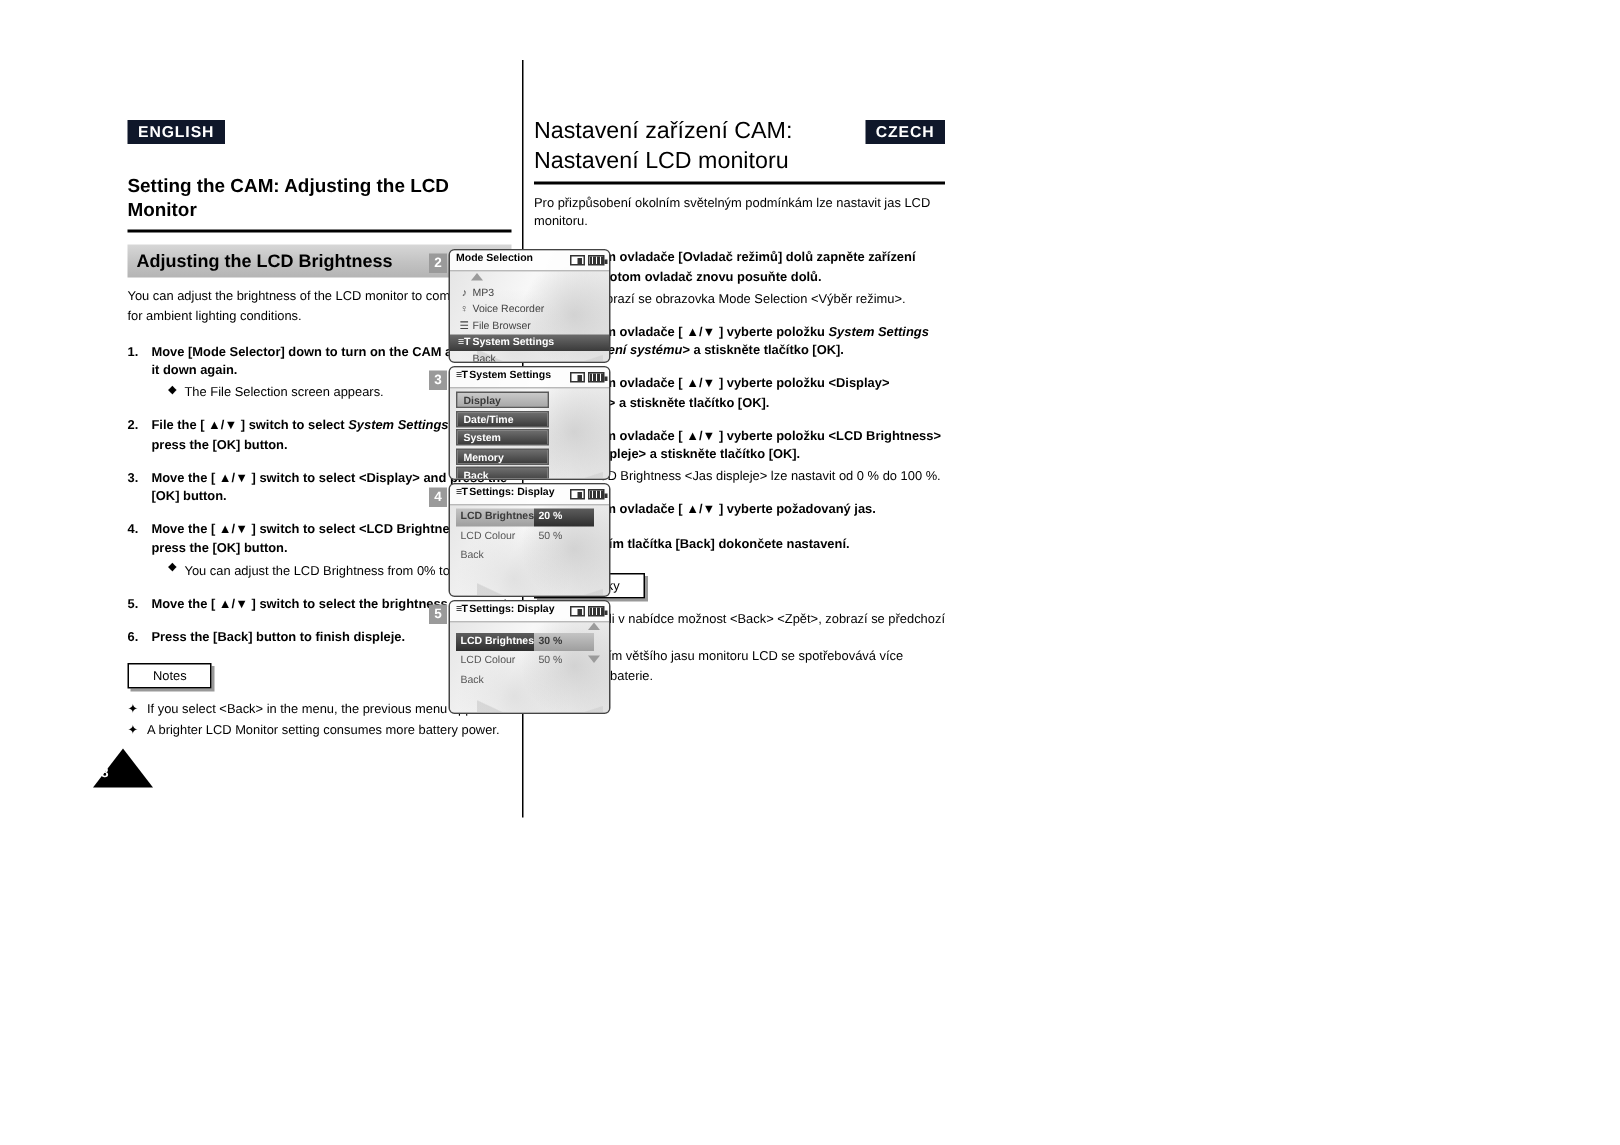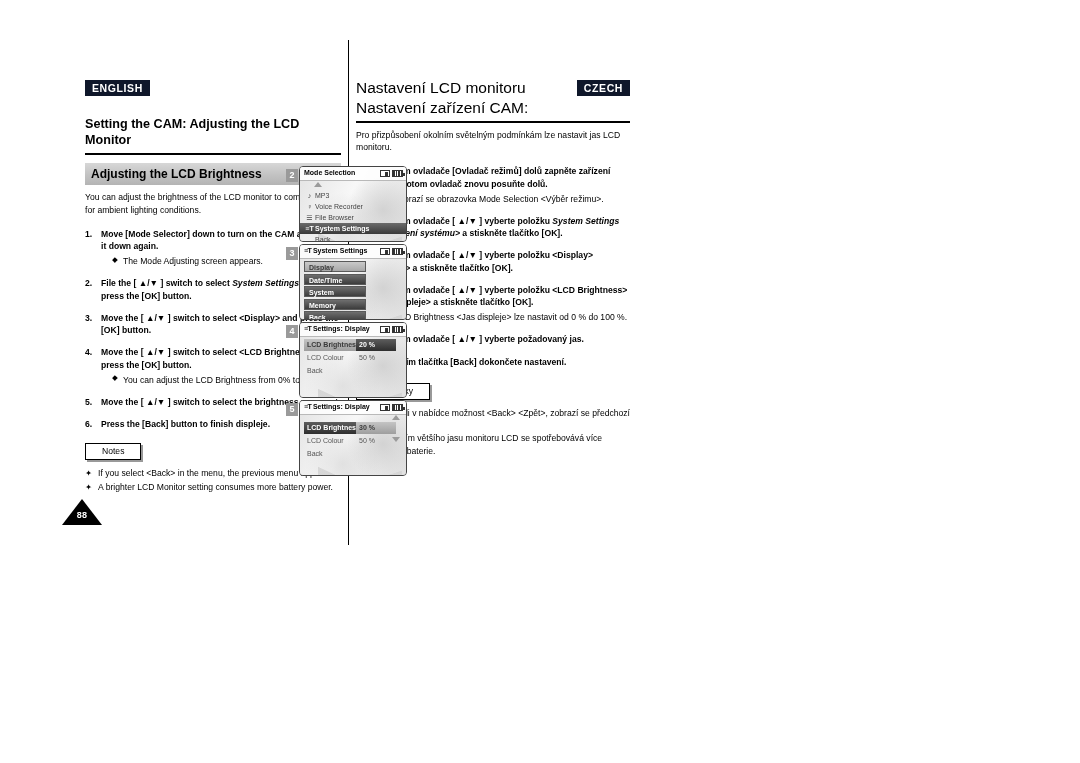--- a/index.html
+++ b/index.html
@@ -187,21 +187,20 @@
     width: 0; height: 0;
     border-left: 20px solid transparent;
     border-right: 20px solid transparent;
     border-bottom: 26px solid #000;
   }
   .page-num .txt {
     position: absolute;
     left: 0;
     top: 11px;
     width: 40px;
-    text-align: center;
     color: #fff;
     font-size: 9px;
     font-weight: bold;
     letter-spacing: 0.3px;
   }
 
   
   .shots {
     position: absolute;
     left: 299px;
@@ -433,21 +432,21 @@
 
     <div class="intro">You can adjust the brightness of the LCD monitor to compensate for ambient lighting conditions.</div>
 
     <ol class="steps">
       <li>
         <span class="num">1.</span>
         <span>Move [Mode Selector] down to turn on the CAM and move it down again.</span>
         <ul class="sub">
           <li>
             <span class="bullet">◆</span>
-            <span>The Mode Adjusting screen appears.</span>
+            <span>The File Selection screen appears.</span>
           </li>
         </ul>
       </li>
 
       <li>
         <span class="num">2.</span>
         <span>File the [ ▲/▼ ] switch to select </span><span class="italic">System Settings</span><span> and press the [OK] button.</span>
       </li>
 
       <li>
@@ -492,22 +491,22 @@
     </div>
   </div>
 
   <div class="col-cz">
 
     <div style="position:relative;">
       <div class="badge-row-cz">
         <div class="lang-badge">CZECH</div>
       </div>
       <div class="chapter-title chapter-title-cz">
+        <div>Nastavení zařízení CAM:</div>
         <div>Nastavení LCD monitoru</div>
-        <div>Nastavení zařízení CAM:</div>
       </div>
     </div>
     <div class="title-rule"></div>
 
 
     <div class="intro">Pro přizpůsobení okolním světelným podmínkám lze nastavit jas LCD monitoru.</div>
 
     <ol class="steps">
       <li>
         <span class="num">1.</span>

